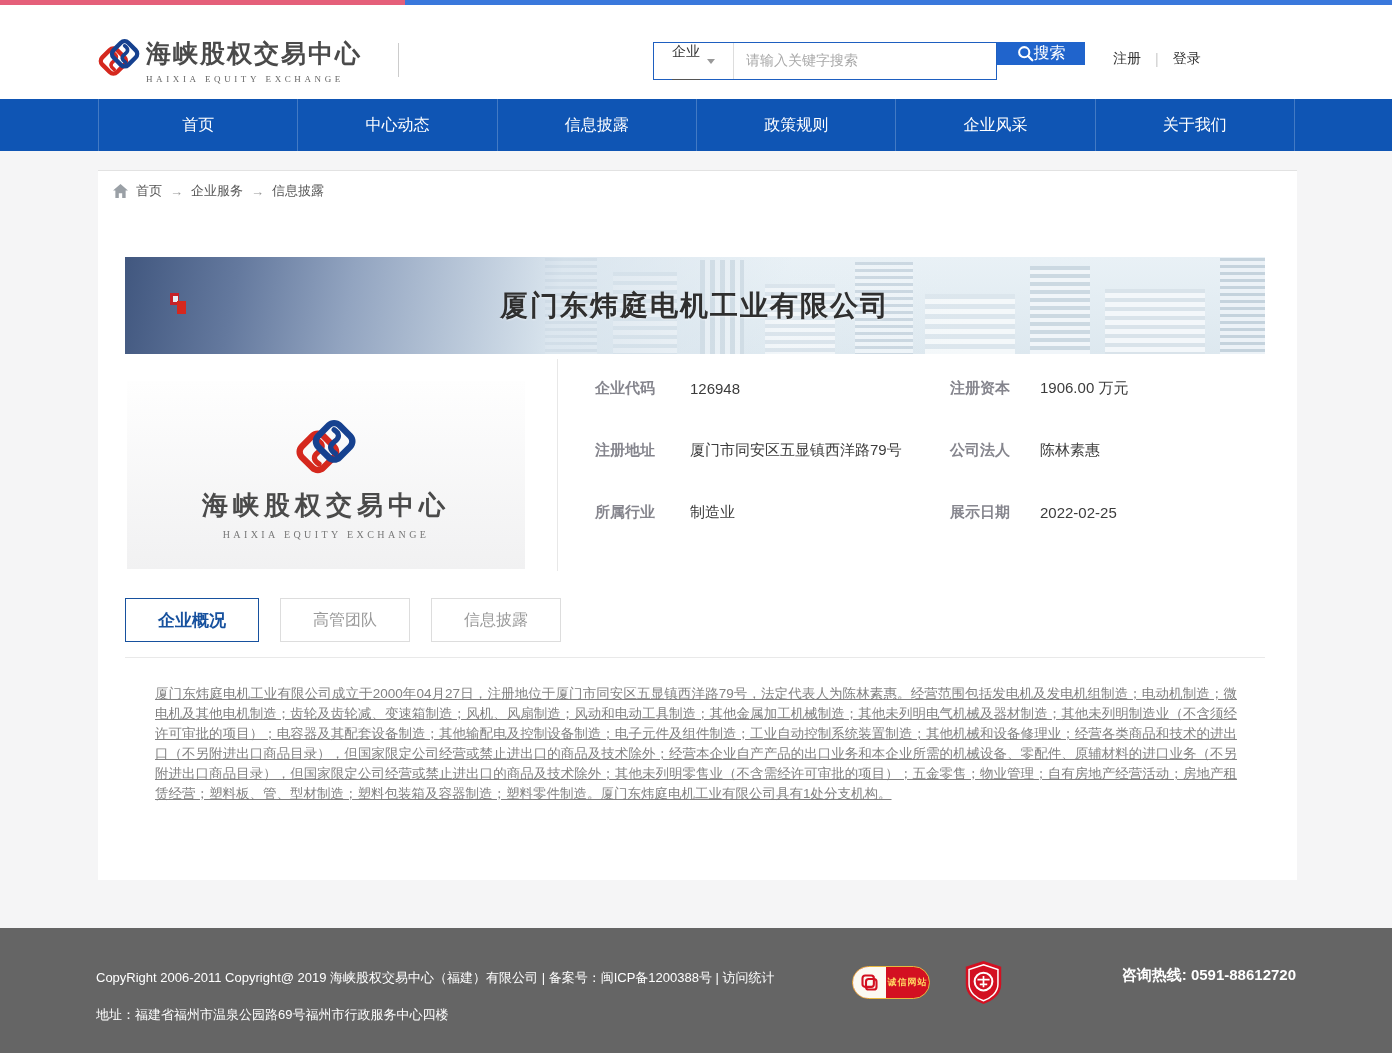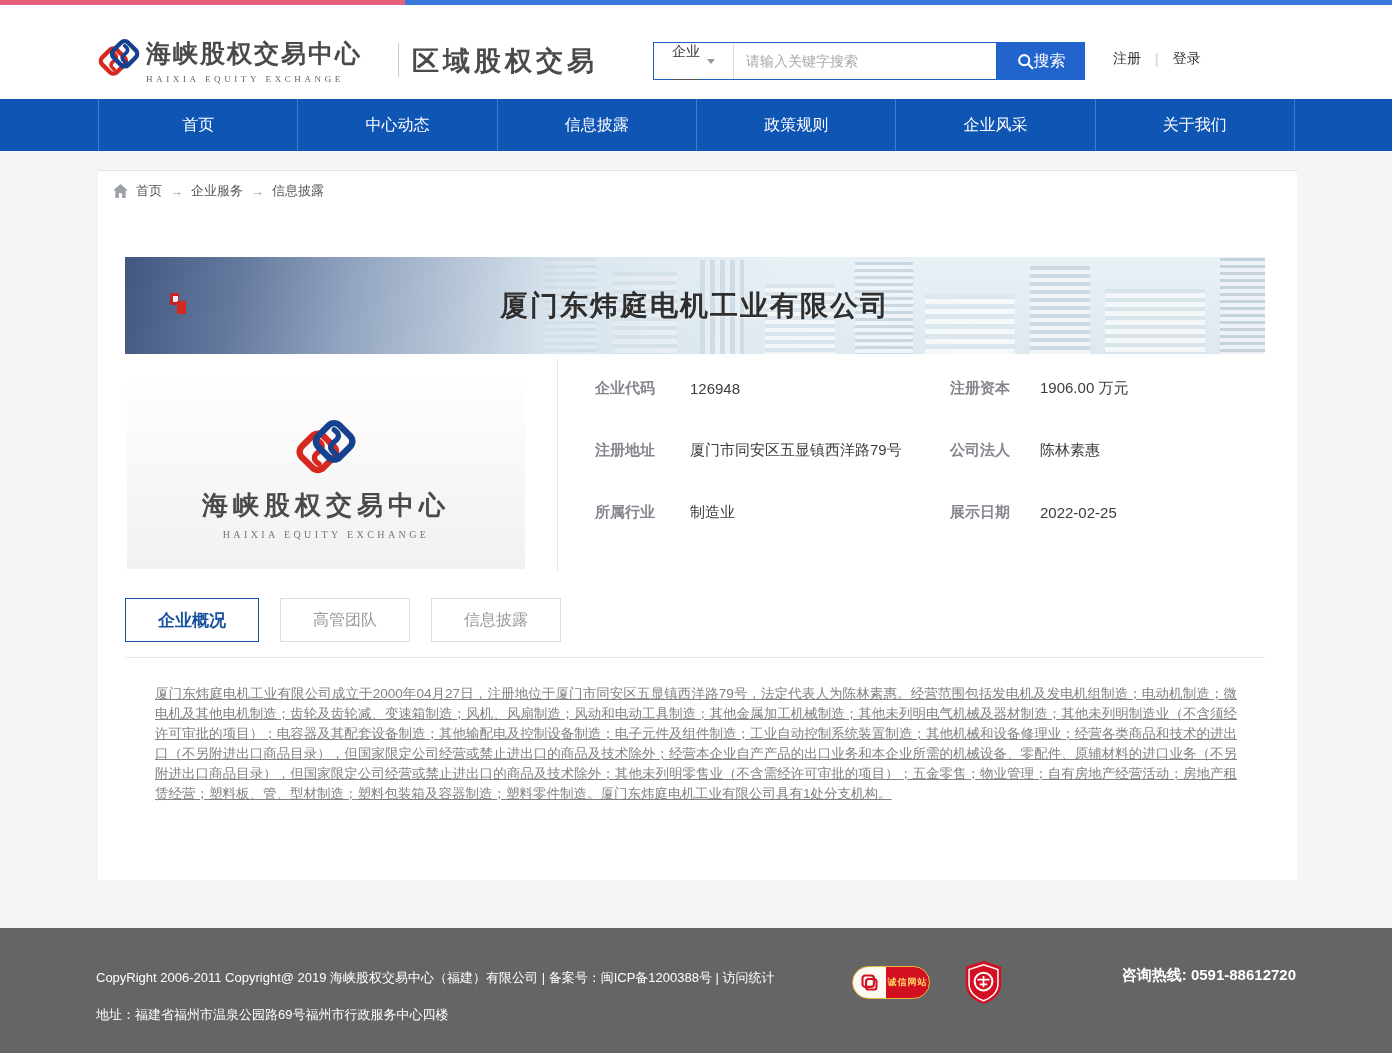--- a/index.html
+++ b/index.html
@@ -37,24 +37,24 @@
   .search-box {
     display:flex; align-items:center; width:344px; height:38px;
     border:1px solid #1e5fc0; background:#fff;
   }
   .search-cat {
     width:80px; height:100%; display:flex; align-items:center; justify-content:center;
     gap:7px; cursor:pointer; border-right:1px solid #ddd;
   }
   .search-cat .cat-label { font-size:14px; color:#333; border-bottom:1px solid #555; padding-bottom:18px; }
   .caret { width:0; height:0; border-left:4px solid transparent; border-right:4px solid transparent; border-top:5px solid #999; }
-  .search-input { flex:1; height:100%; border:none; outline:none; padding:0 12px; font-size:14px; color:#333; font-family:Liberation Sans, sans-serif; }
+  .search-input { flex:1; height:100%; border:none; outline:none; padding:0 12px; font-size:14px; color:#333; font-family:Liberation Mono, monospace; }
   .search-input::placeholder { color:#a9a9a9; }
   .search-btn {
-    width:88px; height:38px; background:#2064cc; color:#fff; border:none; cursor:pointer;
+    width:88px; height:23px; background:#2064cc; color:#fff; border:none; cursor:pointer;
     display:flex; align-items:center; justify-content:center; font-size:16px; font-family:Liberation Mono, monospace;
   }
   .auth { position:absolute; left:1113px; top:45px; display:flex; align-items:center; gap:14px; font-size:14px; color:#333; }
   .auth a { color:#333; text-decoration:none; cursor:pointer; }
   .auth .sep { color:#ccc; }
 
   
   .nav { position:absolute; top:99px; left:0; width:1392px; height:52px; background:#0f55b4; }
   .nav-inner { position:absolute; left:98px; top:0; width:1197px; height:52px; display:flex; }
   .nav-item {
@@ -166,21 +166,20 @@
       <path d="M46 52 q15 10 0 21 q-13 10 2 20" stroke="#d5281e" stroke-width="9" stroke-linecap="round"></path>
       <rect x="48" y="28" width="52" height="52" rx="13" stroke="#16418f" stroke-width="11" transform="rotate(-45 74 54)"></rect>
       <path d="M74 34 q15 10 0 21 q-13 10 2 20" stroke="#16418f" stroke-width="9" stroke-linecap="round"></path>
     </g>
   </svg>
   <div class="brand">
     <div class="brand-title">海峡股权交易中心</div>
     <div class="brand-sub">HAIXIA EQUITY EXCHANGE</div>
   </div>
   <div class="brand-divider"></div>
-  <div class="section-title">区域股权交易</div>
 
   <div class="search-wrap">
     <div class="search-box">
       <div class="search-cat">
         <span class="cat-label">企业</span>
         <span class="caret"></span>
       </div>
       <input class="search-input" type="text" placeholder="请输入关键字搜索" style="">
     </div>
     <button class="search-btn">

